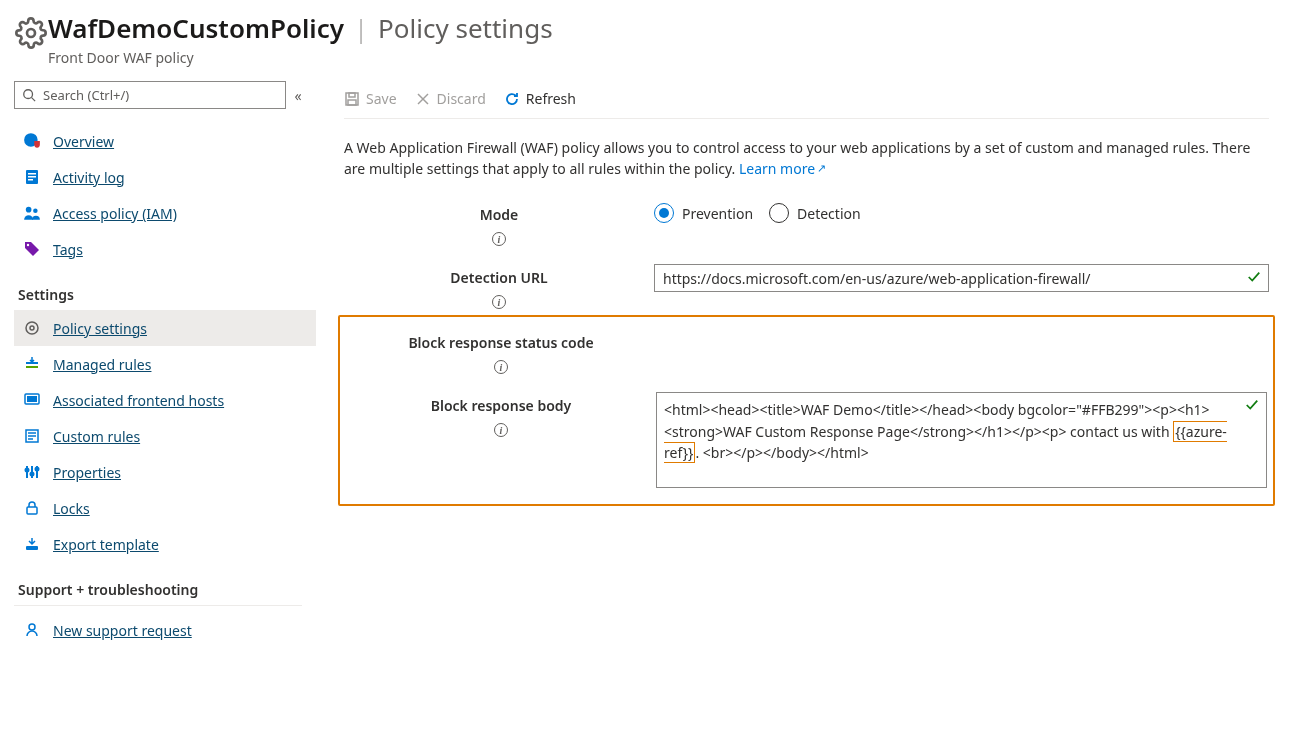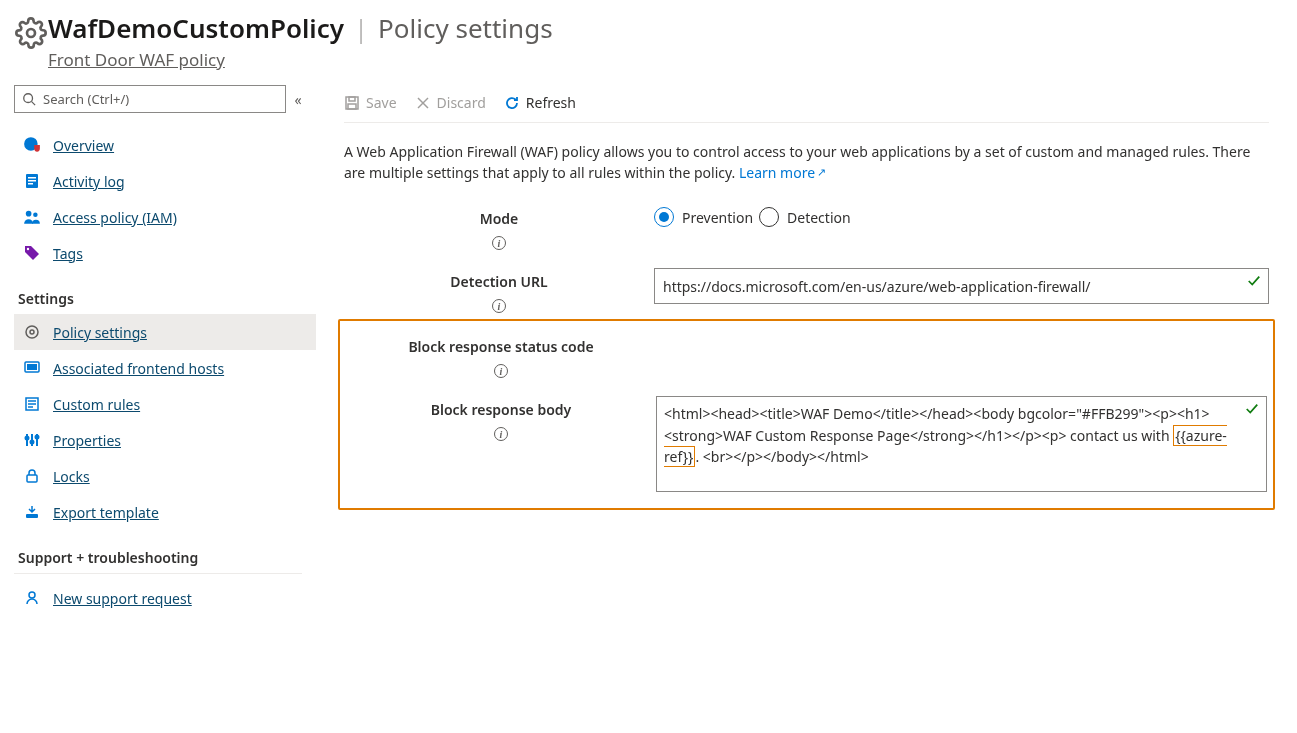--- a/index.html
+++ b/index.html
@@ -21,21 +21,21 @@
     flex-shrink: 0;
     display: flex;
     align-items: center;
     justify-content: center;
     margin-top: 6px;
   }
   .header-title-row { display: flex; align-items: baseline; flex-wrap: wrap; gap: 6px; }
   .header-title-main { font-size: 26px; font-weight: 600; color: #1b1a19; }
   .header-title-sep { font-size: 26px; color: #a19f9d; font-weight: 300; margin: 0 4px; }
   .header-title-sub { font-size: 26px; color: #605e5c; font-weight: 400; }
-  .header-subtitle { font-size: 17px; color: #605e5c; margin-top: 2px; text-decoration: underline; }
+  .header-subtitle { font-size: 14px; color: #605e5c; margin-top: 2px; }
   .layout {
     display: flex;
     align-items: flex-start;
   }
   .sidebar {
     width: 316px;
     flex-shrink: 0;
     padding: 10px 0 20px 14px;
   }
   .sidebar-top {
@@ -149,41 +149,41 @@
     border: 1px solid #605e5c;
     border-radius: 50%;
     display: inline-flex; align-items:center; justify-content:center;
     font-size: 10px;
     color: #605e5c;
     font-style: italic;
     font-family: Georgia, serif;
     cursor: help;
   }
   .form-field { flex: 1; min-width:0; }
-  .radio-row { display: flex; gap: 6px; align-items: center; padding-top:2px;}
+  .radio-row { display: flex; gap: 16px; align-items: center; padding-top:2px;}
   .radio-opt { display: flex; align-items: center; gap: 8px; font-size:14px; cursor:pointer;}
   .radio-dot {
     width: 20px; height: 20px; border-radius:50%;
     border: 1px solid #323130; position:relative; flex-shrink:0;
   }
   .radio-opt.checked .radio-dot { border-color:#0078d4; border-width:1px; }
   .radio-opt.checked .radio-dot::after {
     content:""; position:absolute; top:4px; left:4px; width:10px; height:10px;
     background:#0078d4; border-radius:50%;
   }
   .text-input, .text-area {
     width: 100%;
     border: 1px solid #8a8886;
     font-size: 14px;
     font-family: inherit;
     padding: 4px 30px 4px 8px;
     color: #323130;
     position: relative;
   }
-  .text-input { height: 36px; }
+  .text-input { height: 28px; }
   .input-wrap { position: relative; }
   .input-wrap .check-mark {
     position: absolute;
     right: 8px;
     top: 6px;
     color: #107c10;
     width:14px; height:14px;
   }
   .text-area {
     resize: none;
@@ -291,20 +291,30 @@
     <div class="nav-group-header">Settings</div>
     <ul class="nav-list" style="margin-top:0">
       <li class="nav-item selected">
         <span class="nav-icon">
           <svg viewBox="0 0 16 16" width="16" height="16" fill="none" stroke="#605e5c" stroke-width="1.5">
               <circle cx="8" cy="8" r="2"></circle>
               <circle cx="8" cy="8" r="6"></circle>
             </svg>
         </span>
         <span>Policy settings</span>
+      </li>
+      <li class="nav-item">
+        <span class="nav-icon">
+          <svg viewBox="0 0 16 16" width="16" height="16">
+              <line x1="2" y1="11" x2="14" y2="11" stroke="#57a300" stroke-width="2"></line>
+              <line x1="2" y1="7" x2="14" y2="7" stroke="#0078d4" stroke-width="2"></line>
+              <path d="M8 1 l0 5 m-2 -2 l2 2 l2 -2" stroke="#0078d4" stroke-width="1.5" fill="none"></path>
+            </svg>
+        </span>
+        <span>Managed rules</span>
       </li>
       <li class="nav-item">
         <span class="nav-icon">
           <svg viewBox="0 0 16 16" width="16" height="16" fill="#0078d4">
               <rect x="1" y="2" width="14" height="10" rx="1" fill="none" stroke="#0078d4" stroke-width="1.5"></rect>
               <rect x="3" y="4" width="10" height="6" fill="#0078d4"></rect>
             </svg>
         </span>
         <span>Associated frontend hosts</span>
       </li>

